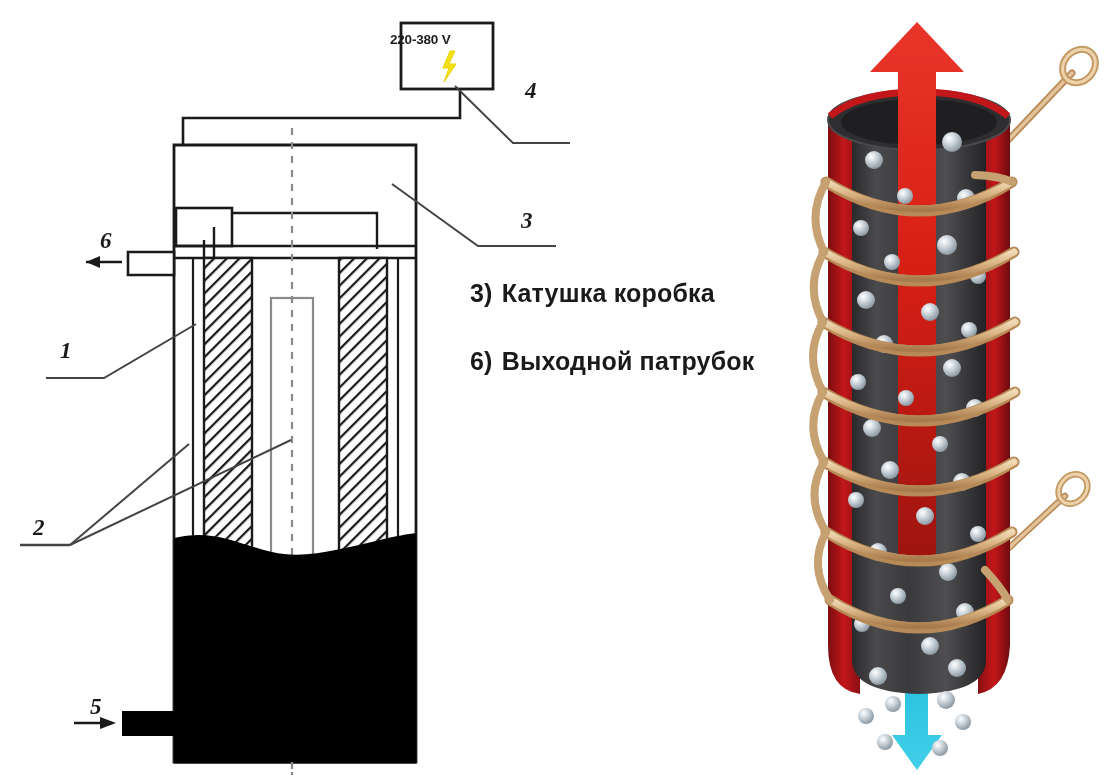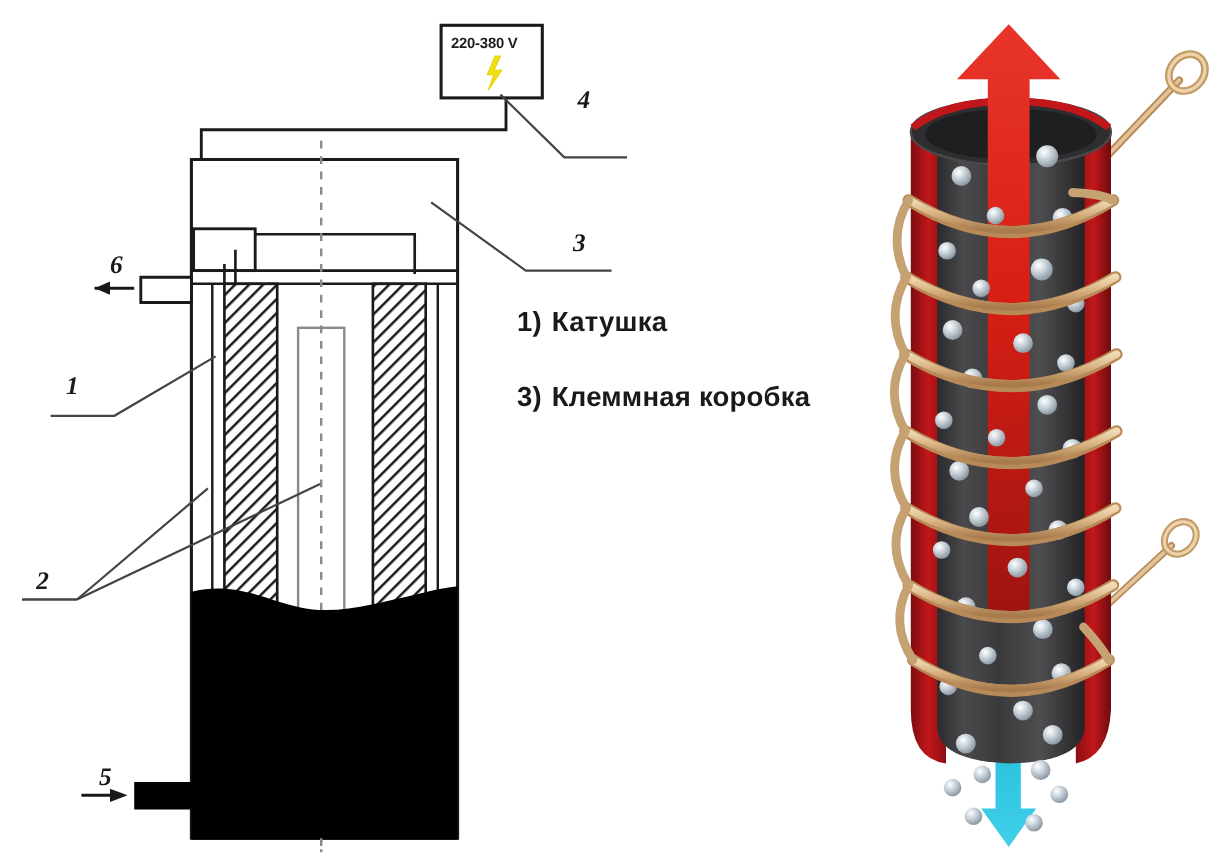--- a/index.html
+++ b/index.html
@@ -41,21 +41,21 @@
     height: 68px;
     line-height: 30px;
     white-space: nowrap;
   }
   .legend-num {
     display: inline-block;
     margin-right: 9px;
   }
   .volt-label {
     position: absolute;
-    left: 410px;
+    left: 390px;
     top: 32px;
     font-family: "Liberation Sans", sans-serif;
     font-size: 13.5px;
     font-weight: 700;
     color: #1d1d1d;
     letter-spacing: -0.2px;
     text-align: center;
   }
   .ref-num {
     position: absolute;
@@ -318,20 +318,20 @@
 
   <div class="ref-num" style="left:60px; top:338px;">1</div>
   <div class="ref-num" style="left:33px; top:515px;">2</div>
   <div class="ref-num" style="left:521px; top:208px;">3</div>
   <div class="ref-num" style="left:525px; top:78px;">4</div>
   <div class="ref-num" style="left:90px; top:694px;">5</div>
   <div class="ref-num" style="left:100px; top:228px;">6</div>
 
   <div class="legend">
     <div class="legend-item">
-      <span class="legend-num">1)</span><span>Катушка</span>
+      <span class="legend-num">3)</span><span>Катушка коробка</span>
     </div>
     <div class="legend-item">
-      <span class="legend-num">3)</span><span>Клеммная коробка</span>
+      <span class="legend-num">6)</span><span>Выходной патрубок</span>
     </div>
   </div>
 
 </div>
 
 </body></html>

